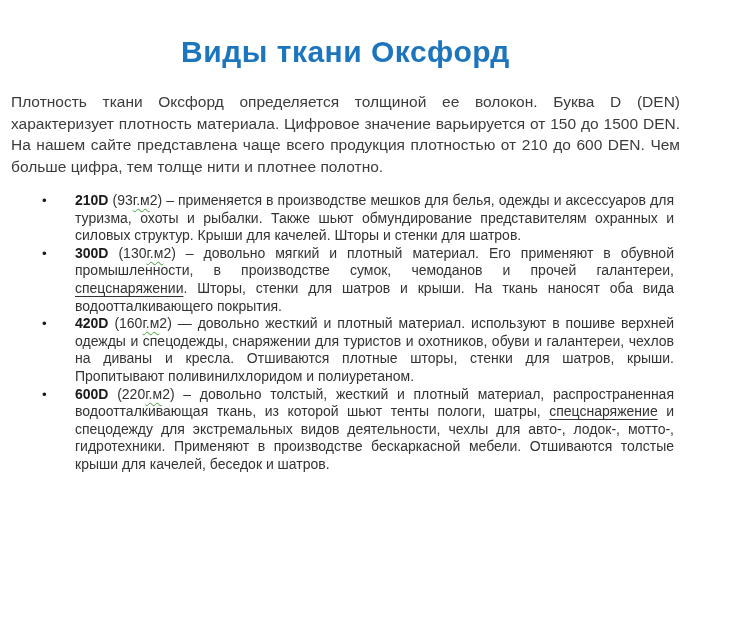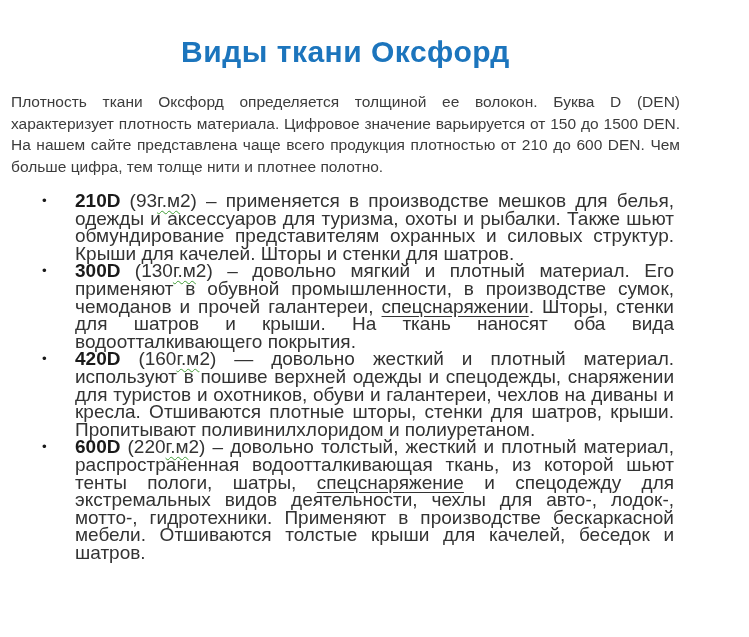--- a/index.html
+++ b/index.html
@@ -36,21 +36,21 @@
     color: #3c3c3c;
     text-align: justify;
   }
   .fabric-list {
     margin: 15px 0 0 0;
     padding: 0 6px 0 64px;
   }
   .bullet-item {
     list-style: none;
     position: relative;
-    font-size: 19px;
+    font-size: 14px;
     line-height: 17.6px;
     color: #333333;
     text-align: justify;
   }
   .bullet-item::before {
     content: "\2022";
     position: absolute;
     left: -33px;
     top: 0;
     color: #1a1a1a;

